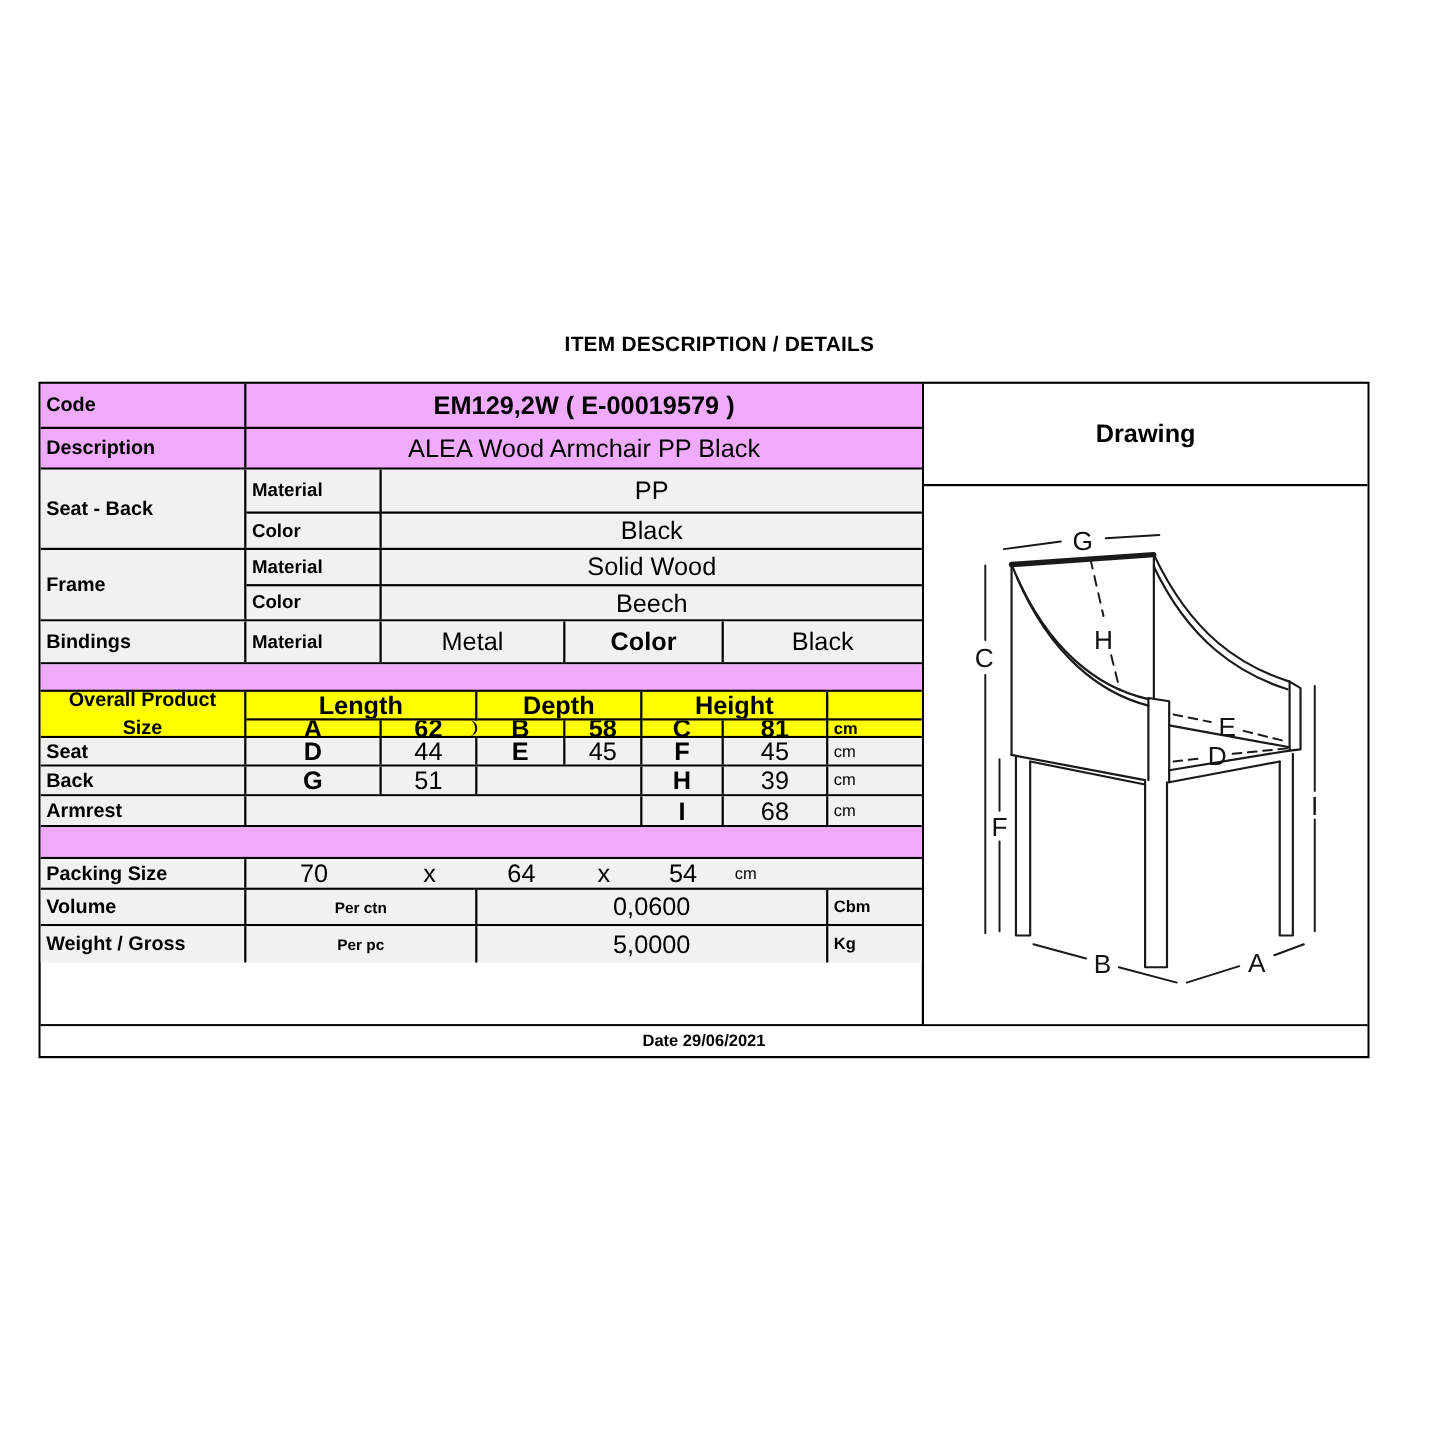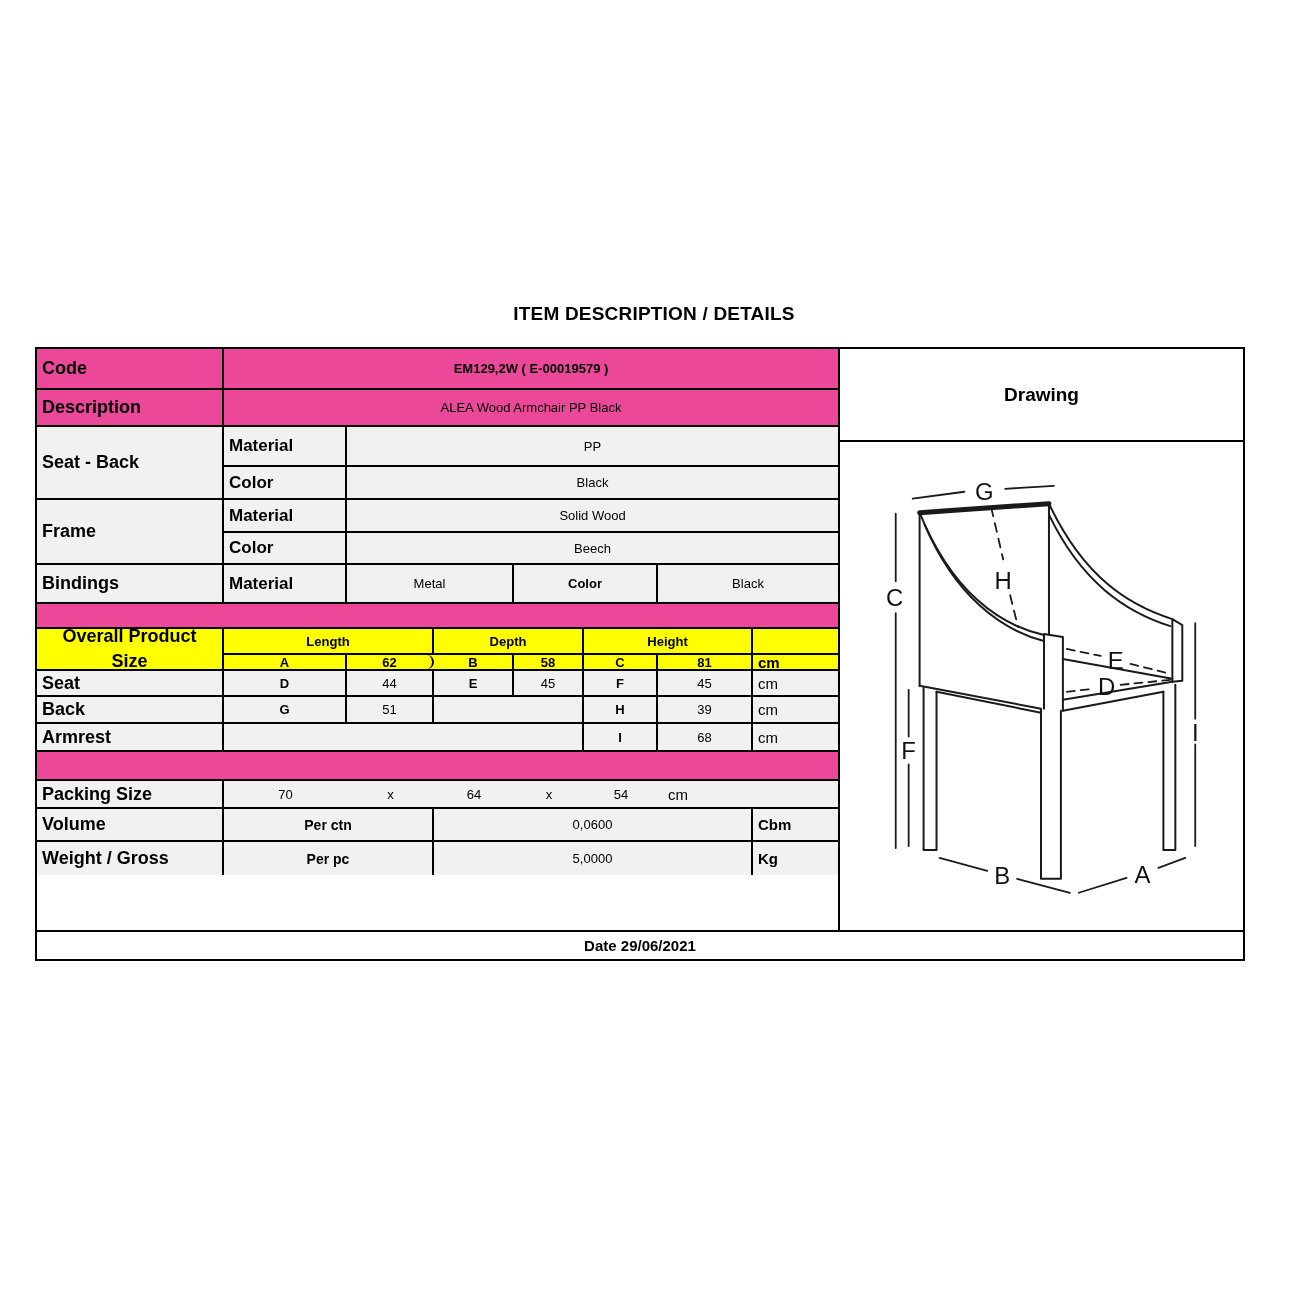--- a/index.html
+++ b/index.html
@@ -4,32 +4,32 @@
 <style>
   html,body{margin:0;padding:0;background:#ffffff;}
   body{width:1300px;height:1300px;position:relative;font-family:"Liberation Sans","DejaVu Sans",sans-serif;color:#000;}
   .doc-title{position:absolute;left:49px;top:303px;width:1210px;text-align:center;
              font-size:19px;font-weight:700;letter-spacing:.2px;}
   .sheet{position:absolute;left:35px;top:347px;width:1210px;border:2px solid #000;box-sizing:border-box;background:#fff;}
   .table-body{display:flex;align-items:stretch;border-bottom:2px solid #000;}
   .left-table{width:803px;border-right:2px solid #000;box-sizing:border-box;flex:none;}
   .drawing-panel{flex:1;display:flex;flex-direction:column;background:#fff;min-width:0;}
   .drawing-head{height:91px;border-bottom:2px solid #000;display:flex;align-items:center;justify-content:center;
-                font-size:19px;font-weight:700;}
+                font-size:23px;font-weight:700;}
   .drawing-canvas{flex:1;position:relative;}
   .row{display:grid;box-sizing:border-box;border-bottom:2px solid #000;background:#f1f1f1;}
-  .row.white{background:#ec4899;}
+  .row.white{background:#f0abfc;}
   .row.yellow{background:#ffff00;}
   .row.no-bb{border-bottom:none;}
   .c{display:flex;align-items:center;justify-content:center;min-width:0;box-sizing:border-box;overflow:hidden;}
   .br{border-right:2px solid #000;}
   .bb{border-bottom:2px solid #000;}
   .lab{justify-content:flex-start;padding-left:5px;font-weight:700;font-size:18px;}
   .sublab{justify-content:flex-start;padding-left:5px;font-weight:700;font-size:17px;}
-  .val{font-size:13px;}
+  .val{font-size:23px;}
   .b{font-weight:700;}
   .unit{justify-content:flex-start;padding-left:5px;font-size:15px;}
   .unitb{justify-content:flex-start;padding-left:5px;font-size:15px;font-weight:700;}
   .small{font-size:14px;font-weight:700;}
   .ctr{flex-direction:column;justify-content:center;align-items:center;text-align:center;font-weight:700;font-size:18px;line-height:25px;}
   .date-row{height:27px;display:flex;align-items:center;justify-content:center;font-size:15px;font-weight:700;background:#fff;}
   svg text{font-family:"Liberation Sans","DejaVu Sans",sans-serif;}
 </style>
 </head>
 <body>

